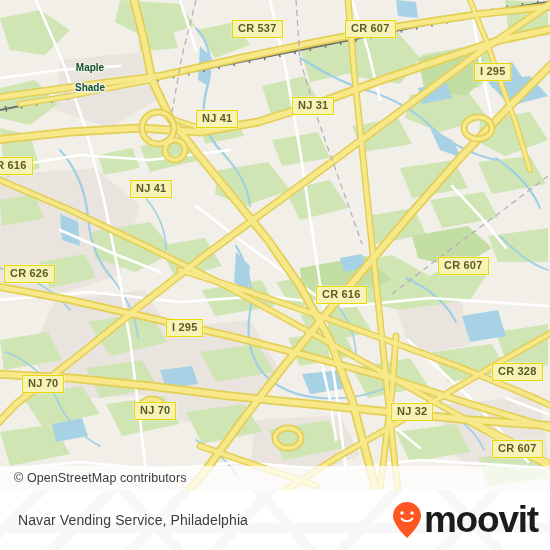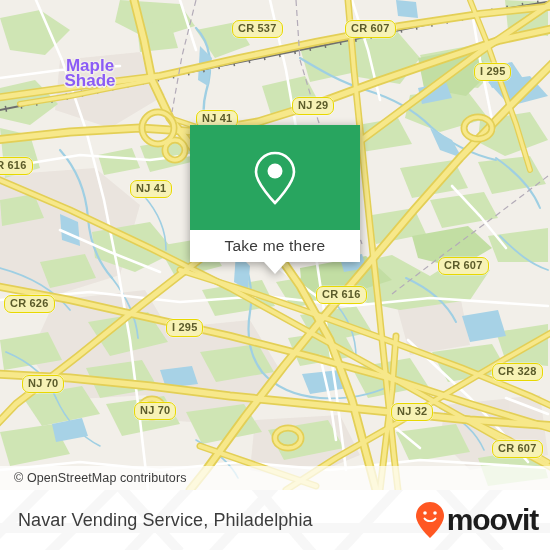--- a/index.html
+++ b/index.html
@@ -22,38 +22,38 @@
     left: 0; top: 0;
     width: 550px; height: 490px;
     background: #f2efe9;
     overflow: hidden;
   }
   #map-svg { position: absolute; left:0; top:0; }
 
   
   .place-label {
     position: absolute;
-    color: #8b5cf6;
-    font-size: 17px;
+    color: #14532d;
+    font-size: 10px;
     font-weight: bold;
-    line-height: 15px;
+    line-height: 20px;
     text-align: center;
     text-shadow:
       1.5px 0 #f2efe9, -1.5px 0 #f2efe9, 0 1.5px #f2efe9, 0 -1.5px #f2efe9,
       1px 1px #f2efe9, -1px -1px #f2efe9, 1px -1px #f2efe9, -1px 1px #f2efe9;
     white-space: pre-line;
     pointer-events: none;
   }
 
   
   .shield {
     position: absolute;
     background: #f7f2b5;
     border: 1.6px solid #e8d800;
-    border-radius: 7px;
+    border-radius: 0;
     color: #5b5b2a;
     font-size: 11px;
     font-weight: bold;
     letter-spacing: 0.2px;
     padding: 1px 5px 2px 5px;
     line-height: 13px;
     white-space: nowrap;
     box-shadow: 0 0 0 0.5px rgba(255,255,255,0.5);
   }
 
@@ -124,36 +124,36 @@
     left: 0; top: -58px;
     width: 550px; height: 120px;
     opacity: 0.55;
   }
   #footer-title {
     position: absolute;
     left: 18px;
     top: 50%;
     transform: translateY(-50%);
     color: #3c3c3c;
-    font-size: 18px;
+    font-size: 14px;
     letter-spacing: 0.1px;
     white-space: nowrap;
   }
   #brand {
     position: absolute;
     right: 12px;
     top: 50%;
     transform: translateY(-50%);
     display: flex;
     align-items: center;
     gap: 2px;
   }
   #brand-word {
     color: #1c1c1c;
-    font-size: 30px;
+    font-size: 37px;
     font-weight: bold;
     letter-spacing: -1.2px;
     line-height: 30px;
   }
 </style>
 </head>
 <body>
 
 <div id="app">
 
@@ -374,47 +374,35 @@
         </g>
       </g>
     </svg>
 
     <div class="place-label" style="left:55px; top:58px; width:70px;">Maple
 Shade</div>
 
     <div class="shield" style="left:232px; top:20px;">CR 537</div>
     <div class="shield" style="left:345px; top:20px;">CR 607</div>
     <div class="shield" style="left:474px; top:63px;">I 295</div>
-    <div class="shield" style="left:292px; top:97px;">NJ 29</div>
+    <div class="shield" style="left:292px; top:97px;">NJ 31</div>
     <div class="shield" style="left:196px; top:110px;">NJ 41</div>
     <div class="shield" style="left:-18px; top:157px;">CR 616</div>
     <div class="shield" style="left:130px; top:180px;">NJ 41</div>
-    <div class="shield" style="left:4px; top:265px;margin-top:30px;">CR 626</div>
+    <div class="shield" style="left:4px; top:265px;">CR 626</div>
     <div class="shield" style="left:438px; top:257px;">CR 607</div>
     <div class="shield" style="left:316px; top:286px;">CR 616</div>
     <div class="shield" style="left:166px; top:319px;">I 295</div>
     <div class="shield" style="left:492px; top:363px;">CR 328</div>
     <div class="shield" style="left:22px; top:375px;">NJ 70</div>
     <div class="shield" style="left:134px; top:402px;">NJ 70</div>
     <div class="shield" style="left:391px; top:403px;">NJ 32</div>
     <div class="shield" style="left:492px; top:440px;">CR 607</div>
     <div class="shield" style="left:236px; top:477px;margin-top:16px;">CR 673</div>
 
-    <div id="popup">
-      <div id="popup-image">
-        <svg width="46" height="56" viewBox="0 0 46 56">
-          <path d="M23 3 C12.5 3, 4 11.5, 4 22 C4 33.5, 23 53, 23 53 C23 53, 42 33.5, 42 22 C42 11.5, 33.5 3, 23 3 Z" fill="none" stroke="#ffffff" stroke-width="2.6"></path>
-          <circle cx="23" cy="21" r="7.5" fill="#ffffff"></circle>
-        </svg>
-      </div>
-      <div id="popup-footer">
-        <span id="popup-label">Take me there</span>
-      </div>
-      <div id="popup-tail"></div>
-    </div>
 
     <div id="attribution">© OpenStreetMap contributors</div>
   </div>
 
   <div id="footer">
     <svg id="footer-watermark" viewBox="0 0 550 120">
       <g stroke="#f1f1f1" stroke-width="10" fill="none">
         <path d="M-20 120 L110 -10"></path>
         <path d="M40 130 L180 -10"></path>
         <path d="M120 130 L250 -10"></path>

